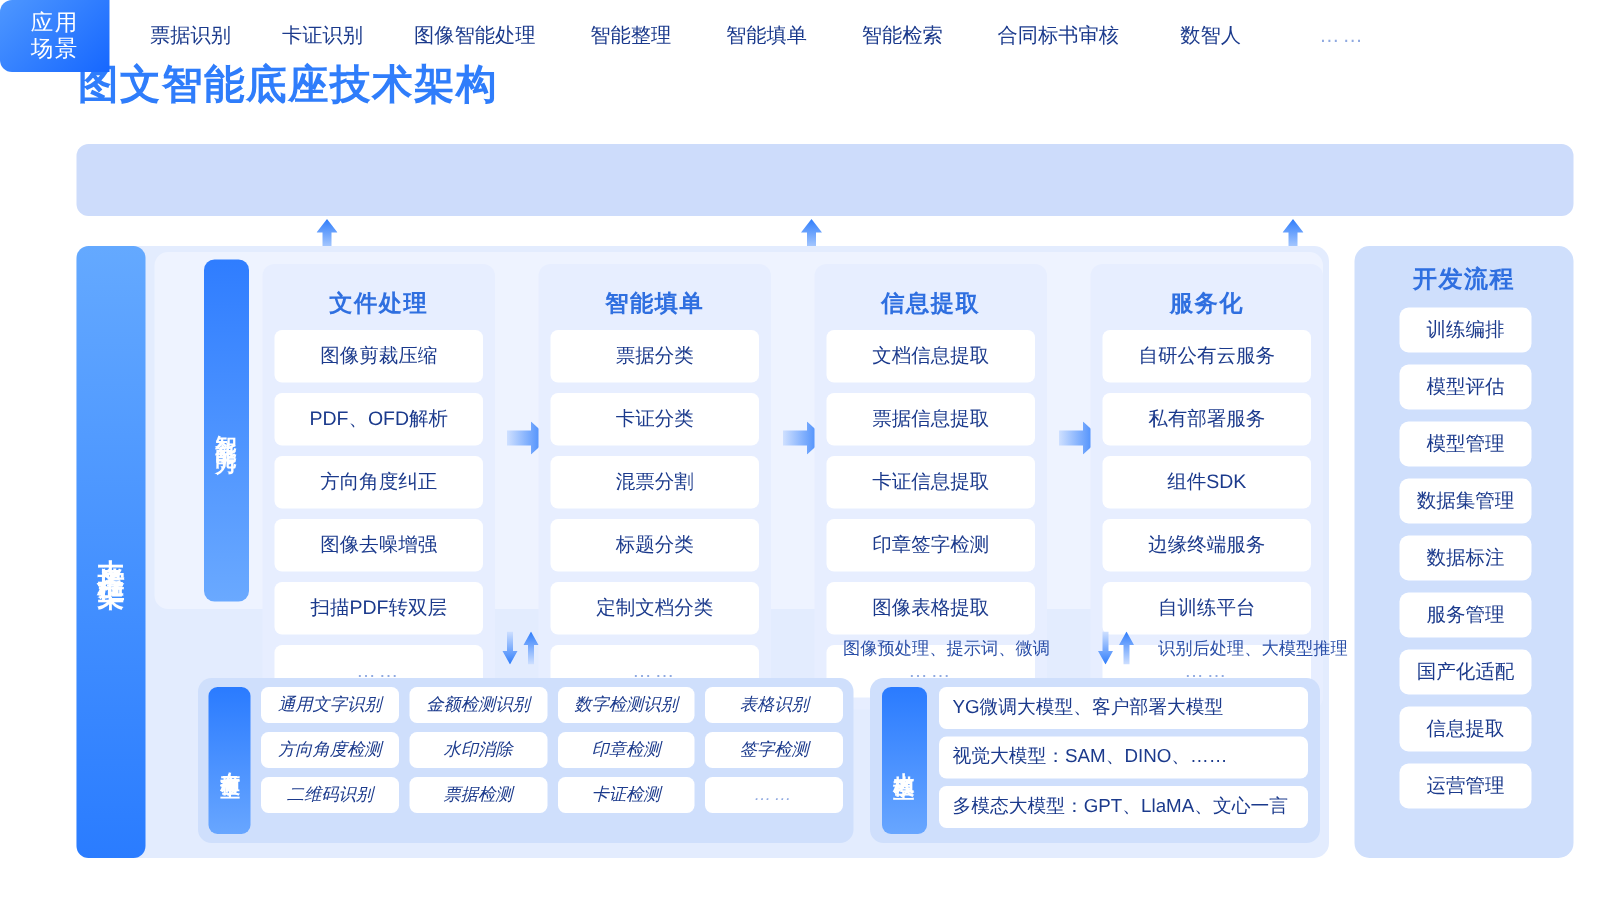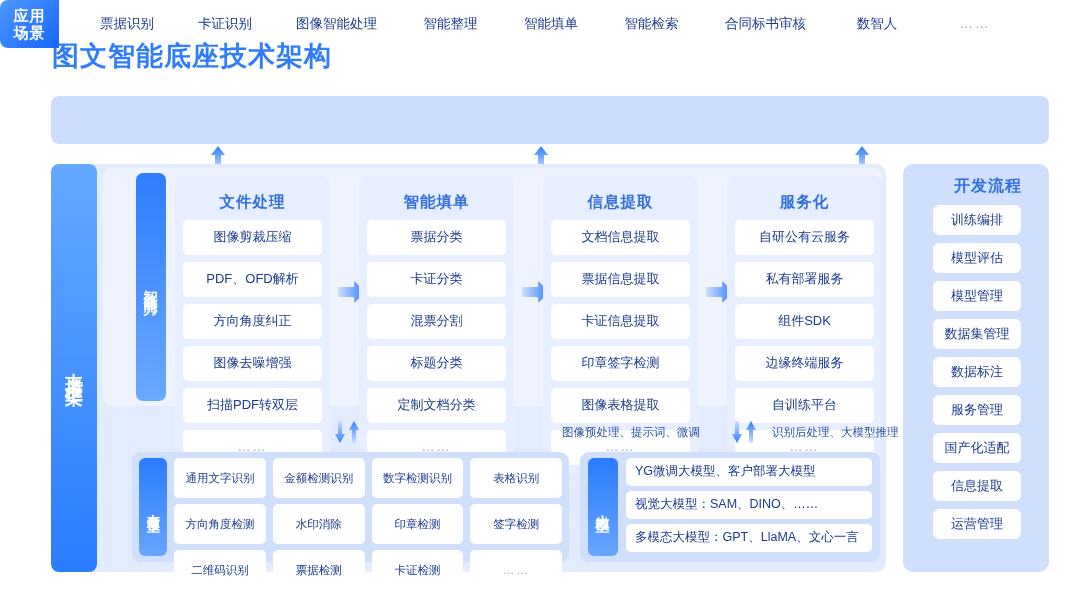--- a/index.html
+++ b/index.html
@@ -67,41 +67,40 @@
     top: 96px;
     width: 998px;
     height: 48px;
     background: #cddcfb;
     border-radius: 8px;
   }
   #app-scene-badge {
     position: absolute;
     left: 0;
     top: 0;
-    width: 59px;
+    width: 73px;
     height: 48px;
     border-radius: 8px 0 0 8px;
     background: linear-gradient(135deg, #4e97ff 0%, #1667ff 100%);
     color: #fff;
     font-size: 15px;
-    font-weight: bold;
+    font-weight: normal;
     display: flex;
     flex-direction: column;
     align-items: center;
     justify-content: center;
     line-height: 1.15;
     letter-spacing: 1px;
   }
   #app-scene-items {
     position: absolute;
     left: 83px;
     top: 7px;
     height: 34px;
     display: flex;
-    gap: 10px;
   }
   #app-scene-items .pill {
     height: 34px;
     font-size: 13.5px;
     border-radius: 6px;
   }
 
   
   .up-arrow {
     position: absolute;
@@ -241,23 +240,24 @@
   #proprietary-grid {
     position: absolute;
     left: 174px;
     top: 458px;
     width: 388px;
     display: grid;
     grid-template-columns: repeat(4, 1fr);
     gap: 6px 7px;
   }
   #proprietary-grid .pill {
-    height: 40px;
+    height: 24px;
     font-size: 11.5px;
     border-radius: 5px;
+    font-style: italic;
   }
 
   
   #bigmodel-block {
     position: absolute;
     left: 580px;
     top: 452px;
     width: 300px;
     height: 110px;
     background: #cfdffc;
@@ -310,21 +310,20 @@
   #devflow-title {
     position: absolute;
     left: 903px;
     top: 176px;
     width: 146px;
     text-align: center;
     font-size: 16px;
     font-weight: bold;
     color: #2f6fe0;
     letter-spacing: 1px;
-    padding-left: 12px;
   }
   #devflow-items {
     position: absolute;
     left: 933px;
     top: 205px;
     width: 88px;
     display: flex;
     flex-direction: column;
     gap: 8px;
   }

